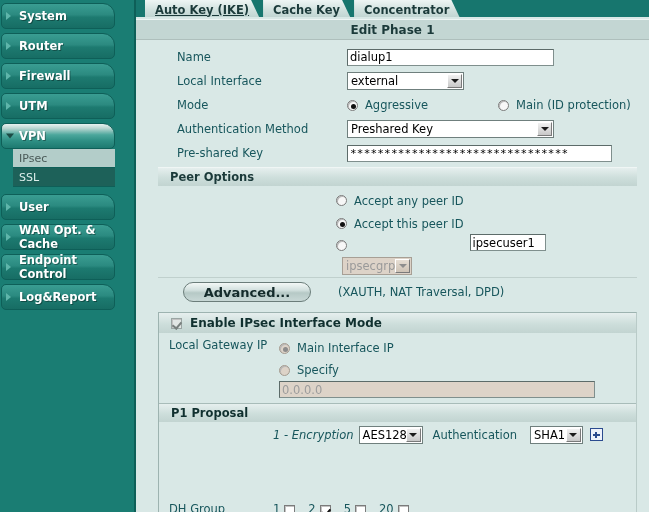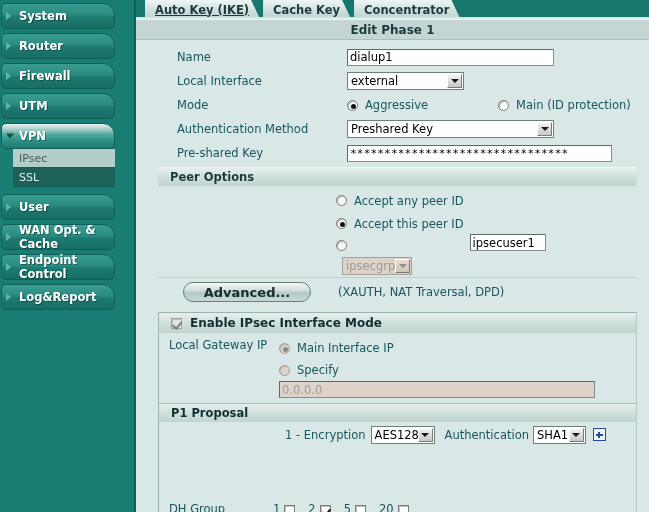--- a/index.html
+++ b/index.html
@@ -439,29 +439,29 @@
               <input class="txt" disabled="" style="width: 316px;" value="0.0.0.0">
             </div>
           </div>
         </div>
 
         <div class="sub-hdr">
           <span>P1 Proposal</span>
         </div>
 
         <div style="display:flex; align-items:center; height:25px; padding-left:114px;">
-          <span class="rlabel" style="margin-left:12px;">1 - Encryption</span>
+          <span class="rlabel" style="margin-left:0;font-style:italic;">1 - Encryption</span>
           <div class="sel" style="width:64px; margin-left:5px;">
             <span>AES128</span>
             <span class="arrowbox">
                 <i></i>
               </span>
           </div>
           <span class="rlabel" style="margin-left:10px;">Authentication</span>
-          <div class="sel" style="width:53px; margin-left:4px;">
+          <div class="sel" style="width:53px; margin-left:13px;">
             <span>SHA1</span>
             <span class="arrowbox">
                 <i></i>
               </span>
           </div>
           <span class="expand-icon" style="margin-left:7px;"></span>
         </div>
 
         <div style="display:flex; align-items:flex-end; height:22px; padding-left:10px;margin-top:47px;">
           <div class="lbl" style="width:104px;">DH Group</div>

